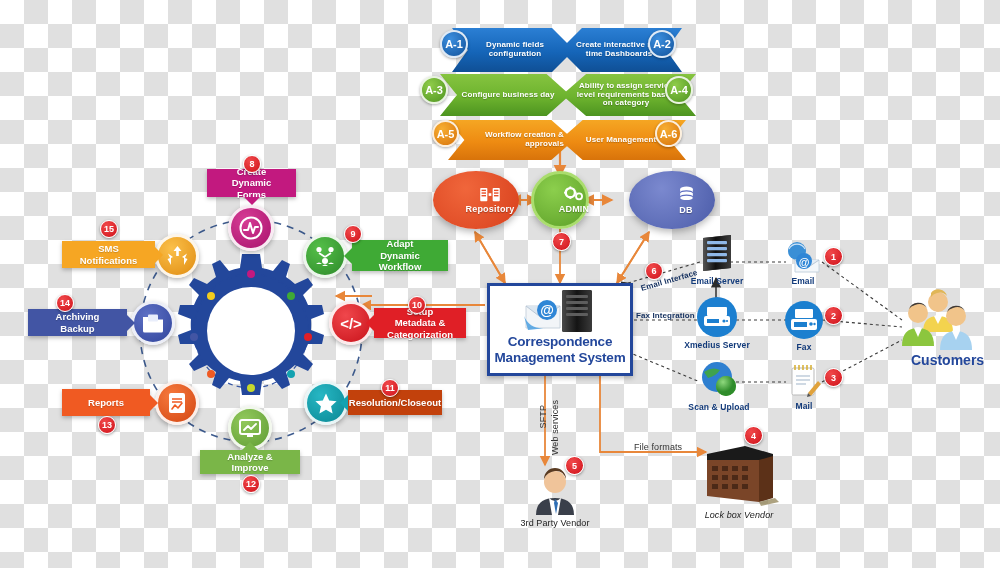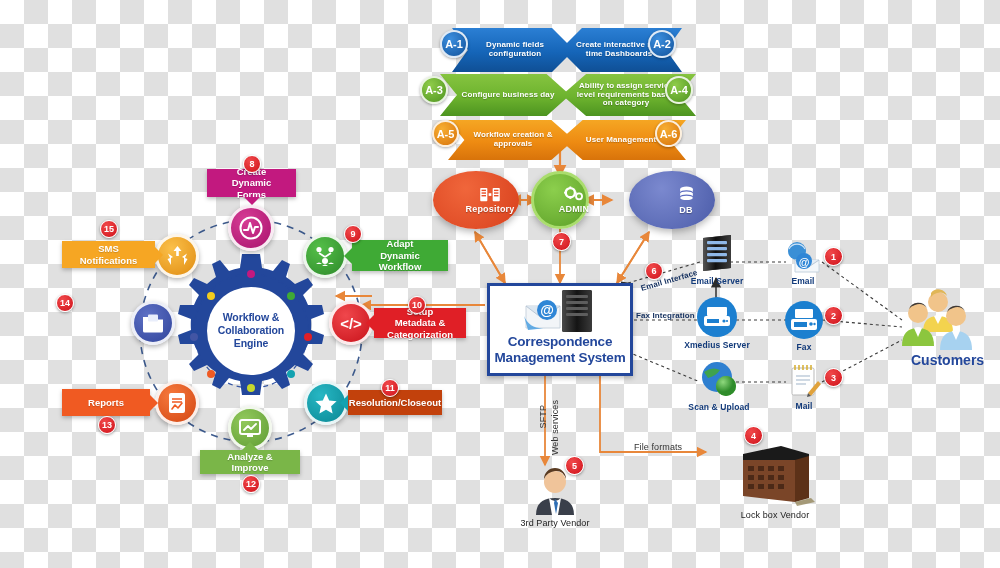--- a/index.html
+++ b/index.html
@@ -24,21 +24,21 @@
     text-align:center;line-height:1.12;font-weight:700;letter-spacing:.1px;
     text-shadow:0 1px 1px rgba(0,0,0,.25);
     box-sizing:border-box;
   }
   .chev.left{ clip-path:polygon(0 0,82% 0,100% 50%,82% 100%,0 100%,13% 50%); }
   .chev.right{ clip-path:polygon(18% 0,100% 0,87% 50%,100% 100%,18% 100%,0 50%); }
   .row-blue.left {background:linear-gradient(180deg,#2b7fd4 0%,#1565b8 55%,#0f4f95 100%);}
   .row-blue.right{background:linear-gradient(180deg,#2b7fd4 0%,#1565b8 55%,#0f4f95 100%);}
   .row-green.left {background:linear-gradient(180deg,#86c440 0%,#6db32e 55%,#4d9420 100%);}
   .row-green.right{background:linear-gradient(180deg,#86c440 0%,#6db32e 55%,#4d9420 100%);}
-  .row-orange.left {background:linear-gradient(180deg,#f5a623 0%,#ee8b12 55%,#d8730a 100%);}
+  .row-orange.left {background:linear-gradient(180deg,#f5a623 0%,#ee8b12 55%,#d8730a 100%);text-align:right;}
   .row-orange.right{background:linear-gradient(180deg,#f5a623 0%,#ee8b12 55%,#d8730a 100%);}
 
   .chev-tab{
     position:absolute;border-radius:50%;color:#fff;font-weight:700;
     display:flex;align-items:center;justify-content:center;
     box-shadow:0 1px 3px rgba(0,0,0,.35);border:2px solid rgba(255,255,255,.85);
     font-size:11px;
   }
   .tab-blue{background:radial-gradient(circle at 35% 30%,#3b8ede,#12539c);}
   .tab-green{background:radial-gradient(circle at 35% 30%,#8fcc4a,#4e9420);}
@@ -311,25 +311,20 @@
       <circle cx="79" cy="79" r="57" fill="none" stroke="#23479b" stroke-width="1.3" stroke-dasharray="5,4" opacity="0.9"></circle>
       <circle cx="79" cy="22" r="4" fill="#c2197f"></circle>
       <circle cx="39" cy="44" r="4" fill="#f2cc1e"></circle>
       <circle cx="119" cy="44" r="4" fill="#3faa35"></circle>
       <circle cx="22" cy="85" r="4" fill="#4255a4"></circle>
       <circle cx="136" cy="85" r="4" fill="#e01f26"></circle>
       <circle cx="39" cy="122" r="4" fill="#f05a22"></circle>
       <circle cx="119" cy="122" r="4" fill="#13a2b0"></circle>
       <circle cx="79" cy="136" r="4" fill="#c5d82d"></circle>
     </svg>
-    <div class="gear-text">
-      <div>Workflow &amp;</div>
-      <div>Collaboration</div>
-      <div>Engine</div>
-    </div>
   </div>
 
   <svg class="abs" style="left:120px;top:200px;width:270px;height:270px;" viewBox="0 0 270 270">
     <circle cx="131" cy="131" r="111" fill="none" stroke="#1d3f7a" stroke-width="1.6" stroke-dasharray="7,6" opacity="0.85"></circle>
   </svg>
 
   <div class="node" style="left:228px;top:205px;width:46px;height:46px;background:radial-gradient(circle at 36% 30%,#d63c95,#a9126d);">
     <svg width="26" height="26" viewBox="0 0 26 26">
       <circle cx="13" cy="13" r="10.5" fill="none" stroke="#fff" stroke-width="2"></circle>
       <path d="M6,15 L10,15 L12,8 L15,18 L17,12 L20,12" fill="none" stroke="#fff" stroke-width="2" stroke-linecap="round" stroke-linejoin="round"></path>
@@ -408,20 +403,23 @@
   </div>
   <div class="badge" style="left:98px;top:416px;width:16px;height:16px;font-size:9px;">
     <span>13</span>
   </div>
 
   <div class="node" style="left:131px;top:301px;width:44px;height:44px;background:radial-gradient(circle at 36% 30%,#5d70c4,#31459c);">
     <svg width="24" height="21" viewBox="0 0 24 21">
       <path d="M2,4 h7 l2,2.4 h11 v11.6 a1.6,1.6 0 0 1 -1.6,1.6 h-16.8 a1.6,1.6 0 0 1 -1.6,-1.6 z" fill="#fff"></path>
       <rect x="7" y="1.5" width="10" height="7" rx="1" fill="#e9eefb"></rect>
     </svg>
+  </div>
+  <div class="tagbox ptr-right" style="left:28px;top:309px;width:99px;height:27px;background:#4255a4;border-left-color:#4255a4;">
+    <span>Archiving Backup</span>
   </div>
   <div class="badge" style="left:56px;top:294px;width:16px;height:16px;font-size:9px;">
     <span>14</span>
   </div>
 
   <div class="node" style="left:155px;top:234px;width:44px;height:44px;background:radial-gradient(circle at 36% 30%,#fbc04a,#e08c10);">
     <svg width="25" height="24" viewBox="0 0 25 24">
       <path d="M12.5,2 L16.5,7 L13.8,7 L13.8,12 L11.2,12 L11.2,7 L8.5,7 Z" fill="#fff"></path>
       <path d="M6,21 L2.5,15 L5,14 L3,9.5 L8,13 L6,14 Z" fill="#fff"></path>
       <path d="M19,21 L22.5,15 L20,14 L22,9.5 L17,13 L19,14 Z" fill="#fff"></path>
@@ -592,21 +590,21 @@
     <span class="dlabel plain">3rd Party Vendor</span>
   </div>
 
   <div class="wirelabel plain" style="left:634px;top:442px;">
     <span>File formats</span>
   </div>
   <div class="badge" style="left:744px;top:426px;width:17px;height:17px;font-size:9px;">
     <span>4</span>
   </div>
 
-  <div class="device" style="left:732px;top:440px;width:86px;">
+  <div class="device" style="left:696px;top:440px;width:86px;font-style:italic;">
     <svg width="80" height="68" viewBox="0 0 80 68">
       <path d="M8,14 L46,6 L74,14 L74,20 L8,20 Z" fill="#1a1a1a"></path>
       <path d="M8,20 L60,20 L60,62 L8,56 Z" fill="#7a4528"></path>
       <path d="M60,20 L74,16 L74,58 L60,62 Z" fill="#5c3118"></path>
       <g fill="#3c2012" opacity="0.75">
         <rect x="13" y="26" width="6" height="5"></rect>
           <rect x="23" y="26" width="6" height="5"></rect>
         <rect x="33" y="26" width="6" height="5"></rect>
           <rect x="43" y="26" width="6" height="5"></rect>
         <rect x="13" y="35" width="6" height="5"></rect>

